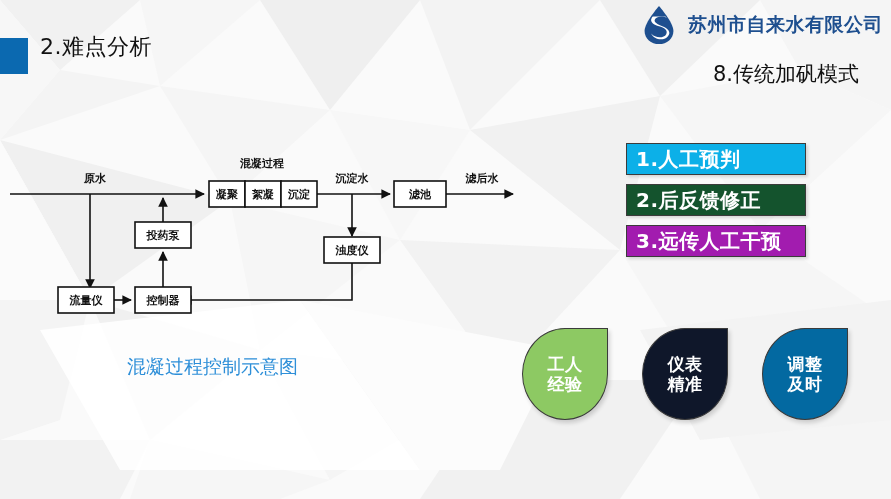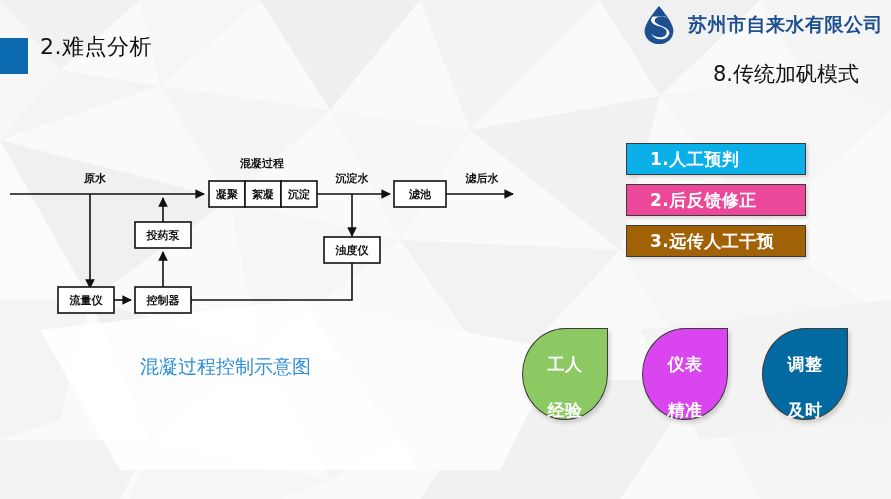--- a/index.html
+++ b/index.html
@@ -64,39 +64,39 @@
     width: 520px; height: 200px;
     z-index: 2;
   }
   #diagram-svg { width: 520px; height: 200px; display: block; }
   .dg-label { font-family: "DejaVu Sans", "Liberation Sans", sans-serif; font-size: 11px; font-weight: 700; fill: #111; }
   .dg-box-label { font-family: "DejaVu Sans", "Liberation Sans", sans-serif; font-size: 11px; font-weight: 700; fill: #111; }
   .dg-box { fill: #ffffff; stroke: #111111; stroke-width: 1.6; }
   .dg-line { stroke: #111111; stroke-width: 1.6; fill: none; }
 
   #diagram-caption {
-    position: absolute; left: 140px; top: 354px;
+    position: absolute; left: 127px; top: 354px;
     font-size: 19px; color: #2e8fd8; font-weight: 400;
     z-index: 3; white-space: nowrap;
   }
 
   
   #bar-list {
     position: absolute; left: 626px; top: 143px;
     width: 180px;
     z-index: 3;
     display: flex; flex-direction: column; gap: 9px;
   }
   .cbar {
     height: 32px;
     border: 1.5px solid #3b3b3b;
     display: flex; align-items: center;
-    padding-left: 23px;
+    padding-left: 9px;
     color: #ffffff;
-    font-size: 17px;
+    font-size: 20px;
     font-weight: 700;
     letter-spacing: .5px;
     box-shadow: 2px 2px 3px rgba(0,0,0,.14);
     white-space: nowrap;
   }
 
   
   #drop-row {
     position: absolute; left: 522px; top: 328px;
     width: 360px; height: 100px;
@@ -108,21 +108,21 @@
     border: 1.5px solid #3b3b3b;
     border-radius: 50% 0 50% 50%;
     display: flex; flex-direction: column;
     align-items: center; justify-content: center;
     color: #ffffff;
     font-size: 17px; font-weight: 700;
     line-height: 1.18;
     letter-spacing: .5px;
     box-shadow: 2px 3px 4px rgba(0,0,0,.16);
   }
-  .drop span { display: block; margin-top: 26px; }
+  .drop span { display: block; }
 </style>
 </head>
 <body>
 
 <div id="slide">
 
   <svg id="bg-poly" viewBox="0 0 891 499" preserveAspectRatio="none">
     <rect x="0" y="0" width="891" height="499" fill="#fafafa"></rect>
     <g stroke="none">
       <polygon points="0,0 140,0 60,70" fill="#f1f1f1"></polygon>
@@ -227,34 +227,34 @@
       <line class="dg-line" x1="114" y1="160" x2="131" y2="160" marker-end="url(#arw)"></line>
     </svg>
   </div>
 
   <div id="diagram-caption" style="color: rgb(46, 143, 216);">混凝过程控制示意图</div>
 
   <div id="bar-list">
     <div class="cbar" style="background: rgb(12, 176, 232); color: rgb(255, 255, 255);">
       <span>1.人工预判</span>
     </div>
-    <div class="cbar" style="background: #ec4899; color: rgb(255, 255, 255);">
+    <div class="cbar" style="background: #14532d; color: rgb(255, 255, 255);">
       <span>2.后反馈修正</span>
     </div>
-    <div class="cbar" style="background: #a16207; color: rgb(255, 255, 255);">
+    <div class="cbar" style="background: #a21caf; color: rgb(255, 255, 255);">
       <span>3.远传人工干预</span>
     </div>
   </div>
 
   <div id="drop-row">
     <div class="drop" style="background: rgb(141, 201, 99);">
       <span>工人</span>
       <span>经验</span>
     </div>
-    <div class="drop" style="background: #d946ef;">
+    <div class="drop" style="background: #0f172a;">
       <span>仪表</span>
       <span>精准</span>
     </div>
     <div class="drop" style="background: #0369a1;">
       <span>调整</span>
       <span>及时</span>
     </div>
   </div>
 
 </div>

